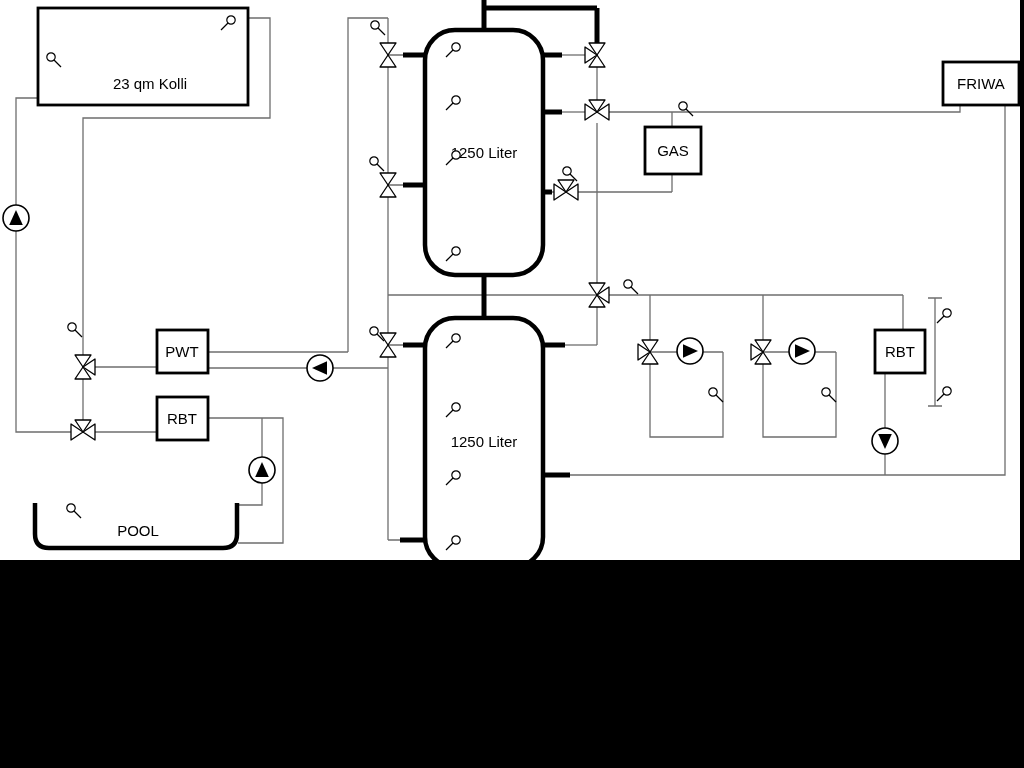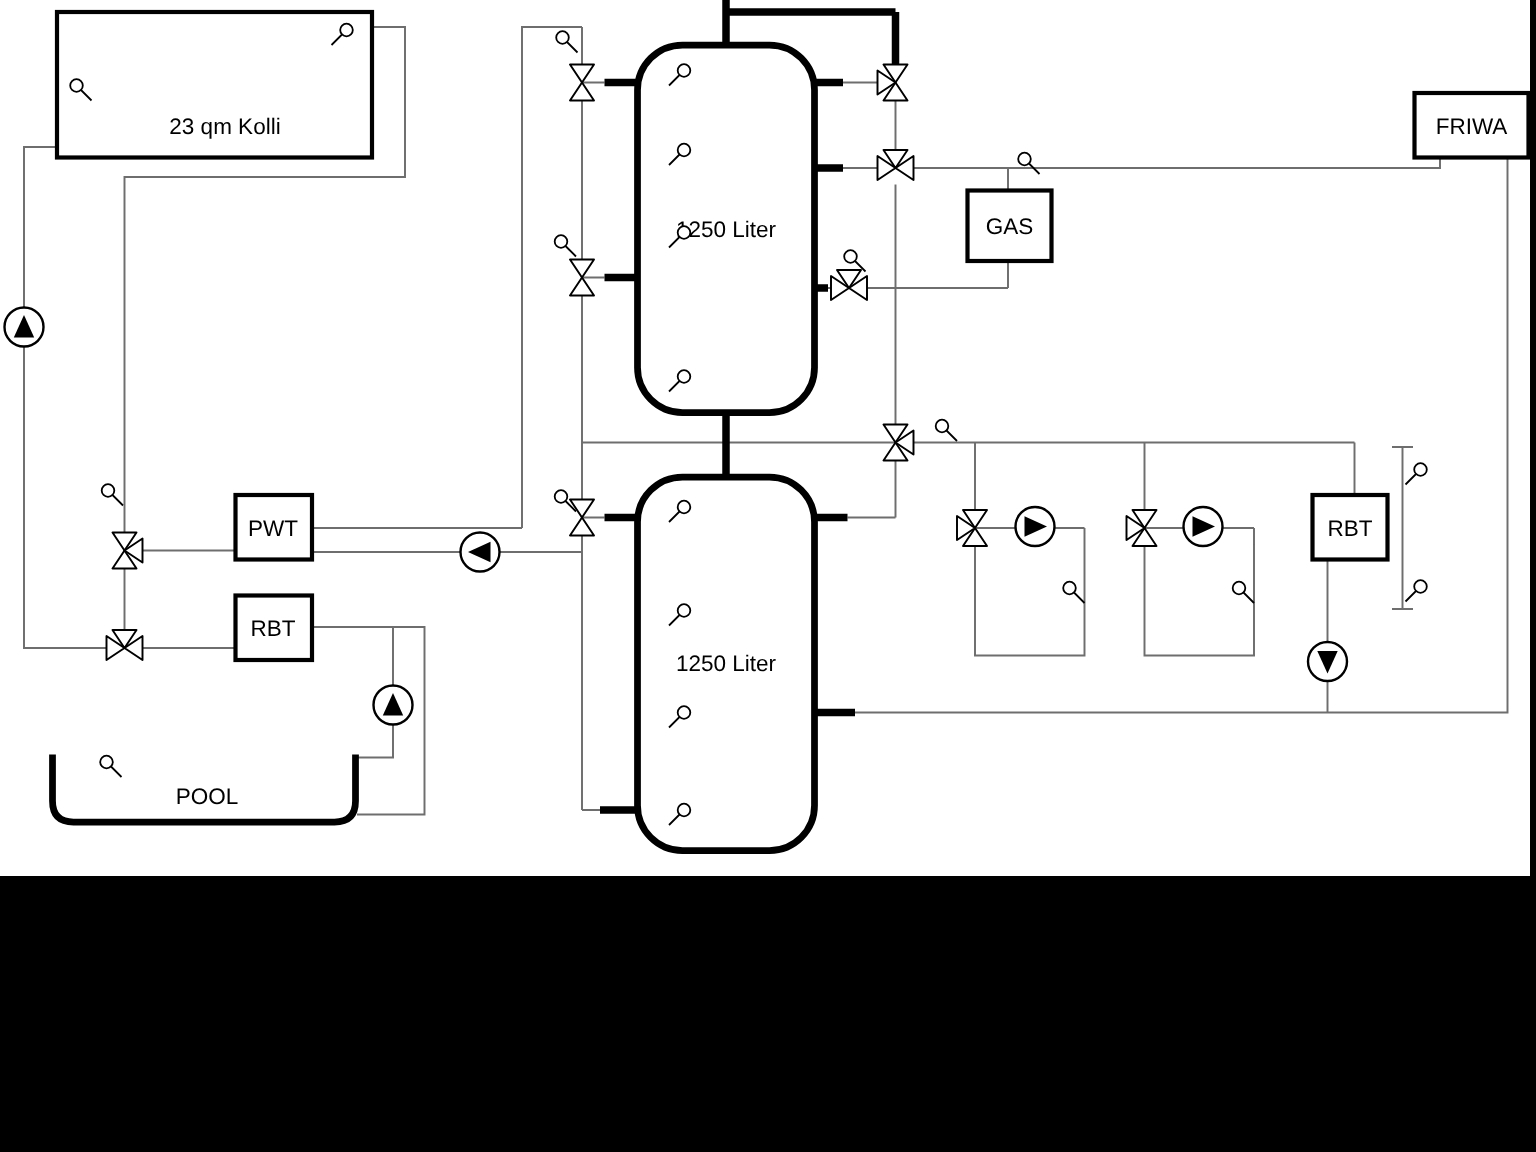--- a/index.html
+++ b/index.html
@@ -1,16 +1,16 @@
 <!DOCTYPE html>
 <html><head>
 <meta charset="utf-8">
 <style>
   html,body{margin:0;padding:0;background:#000;}
-  .stage{position:relative;width:1024px;height:768px;background:#ffffff;overflow:hidden;}
+  .stage{position:relative;width:1024px;height:560px;background:#ffffff;overflow:hidden;}
   svg{display:block;}
   text{font-family:"Liberation Sans",sans-serif;font-size:15px;fill:#000;}
   .pipe-thin{stroke:#6e6e6e;stroke-width:1.3;fill:none;}
   .pipe-thick{stroke:#000;stroke-width:5;fill:none;}
   .box{fill:#fff;stroke:#000;stroke-width:2.8;}
   .tank{fill:#fff;stroke:#000;stroke-width:4.5;}
   .pool{fill:none;stroke:#000;stroke-width:4.5;}
   .mask{fill:#000;}
 </style>
 </head>

